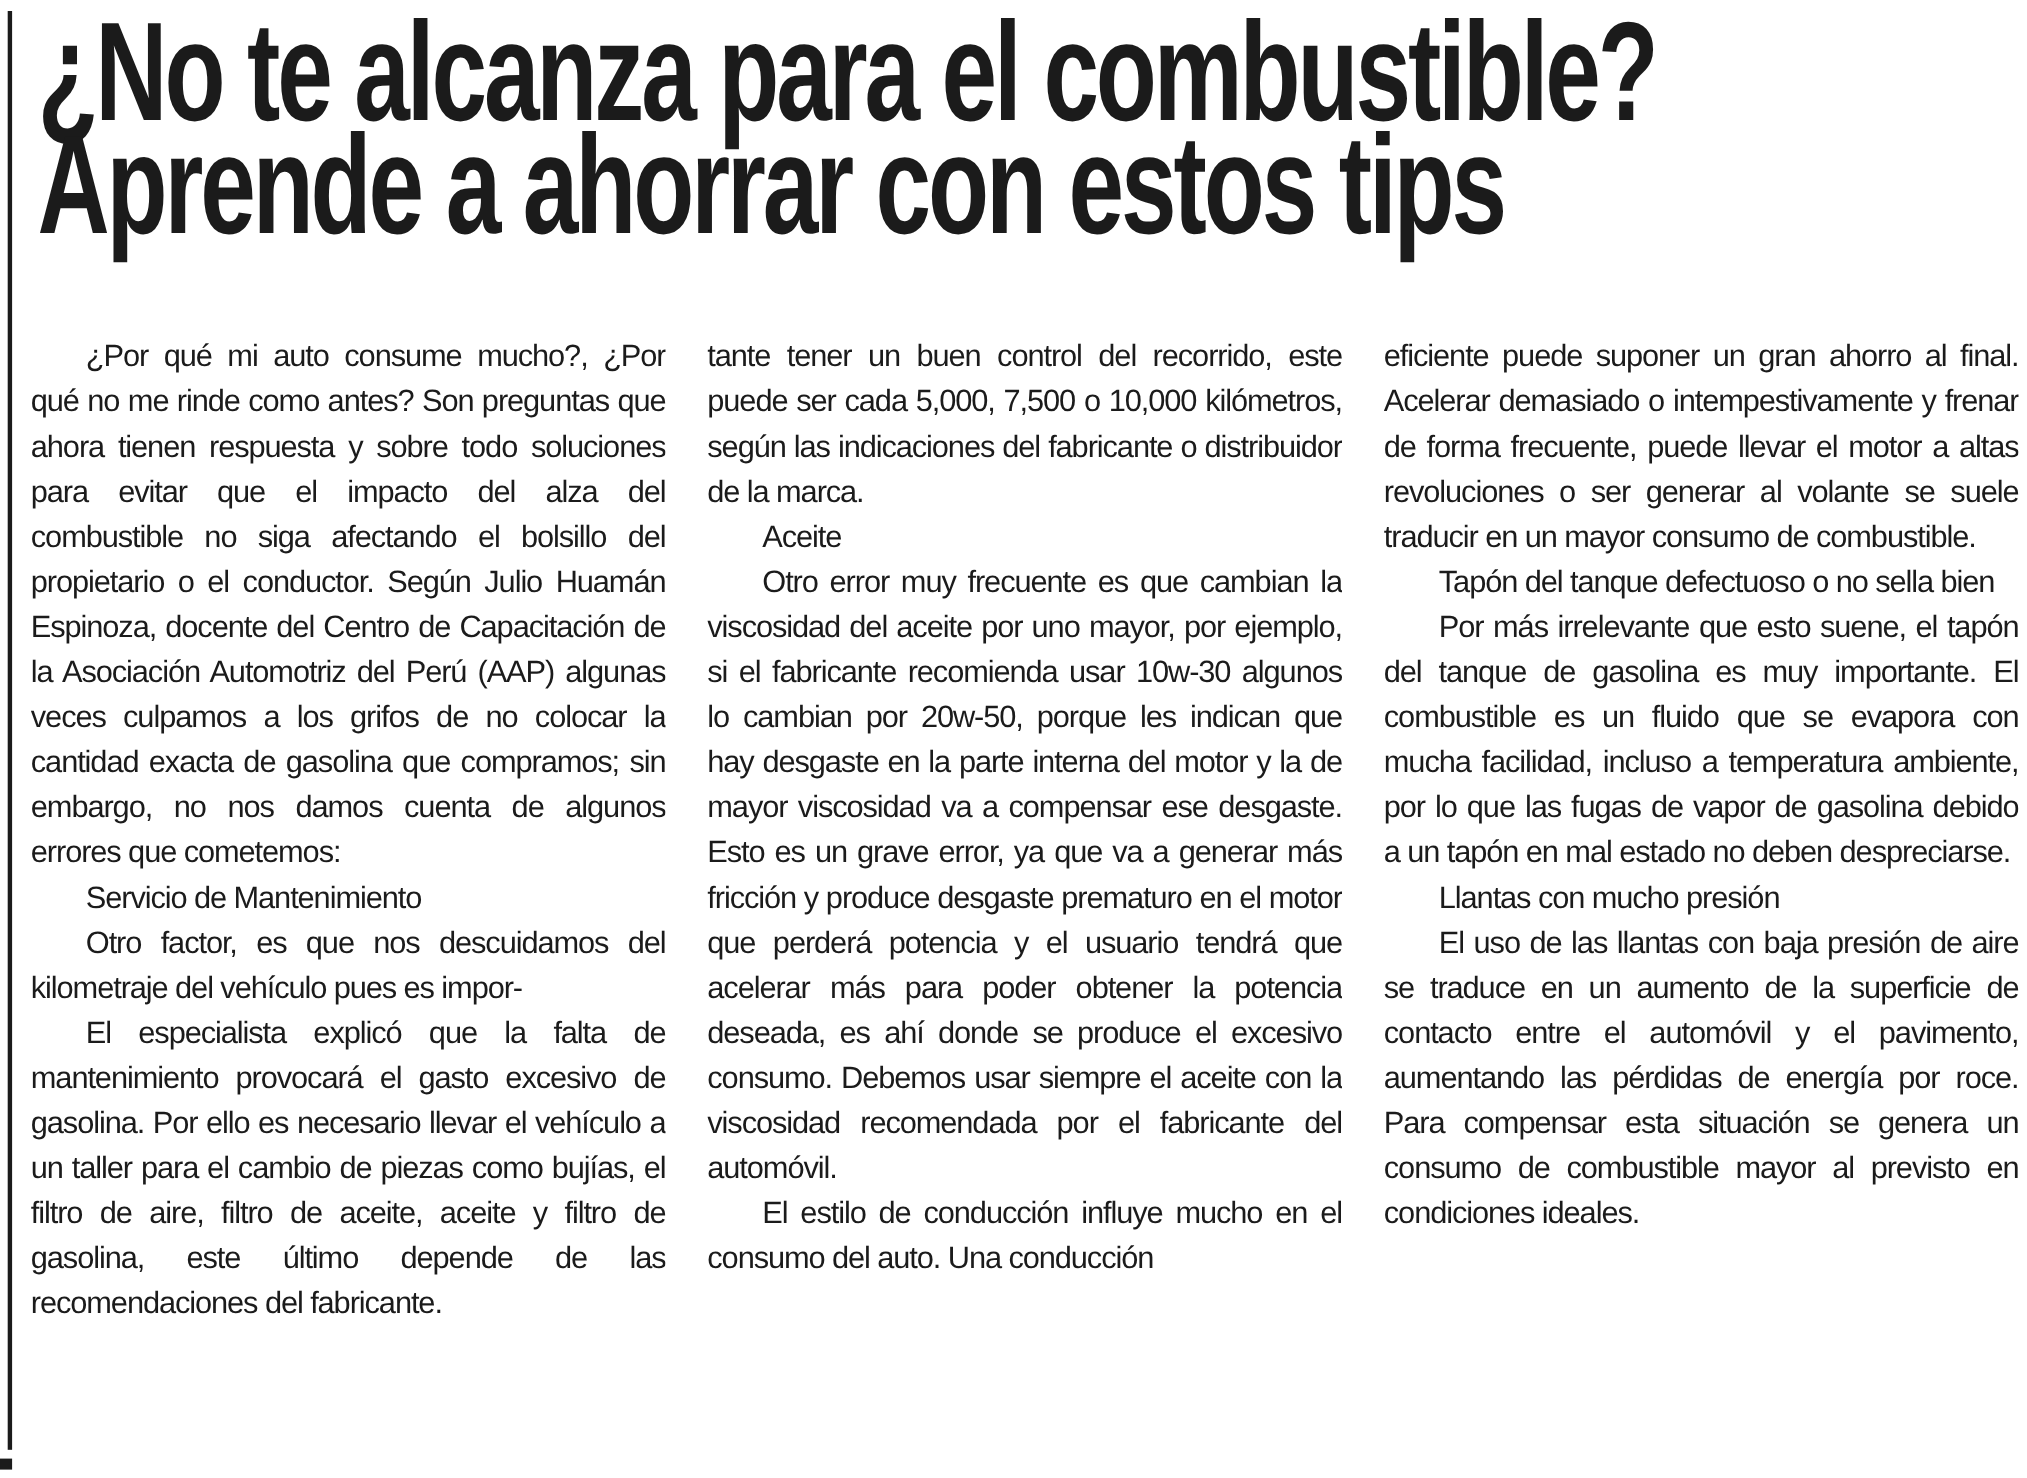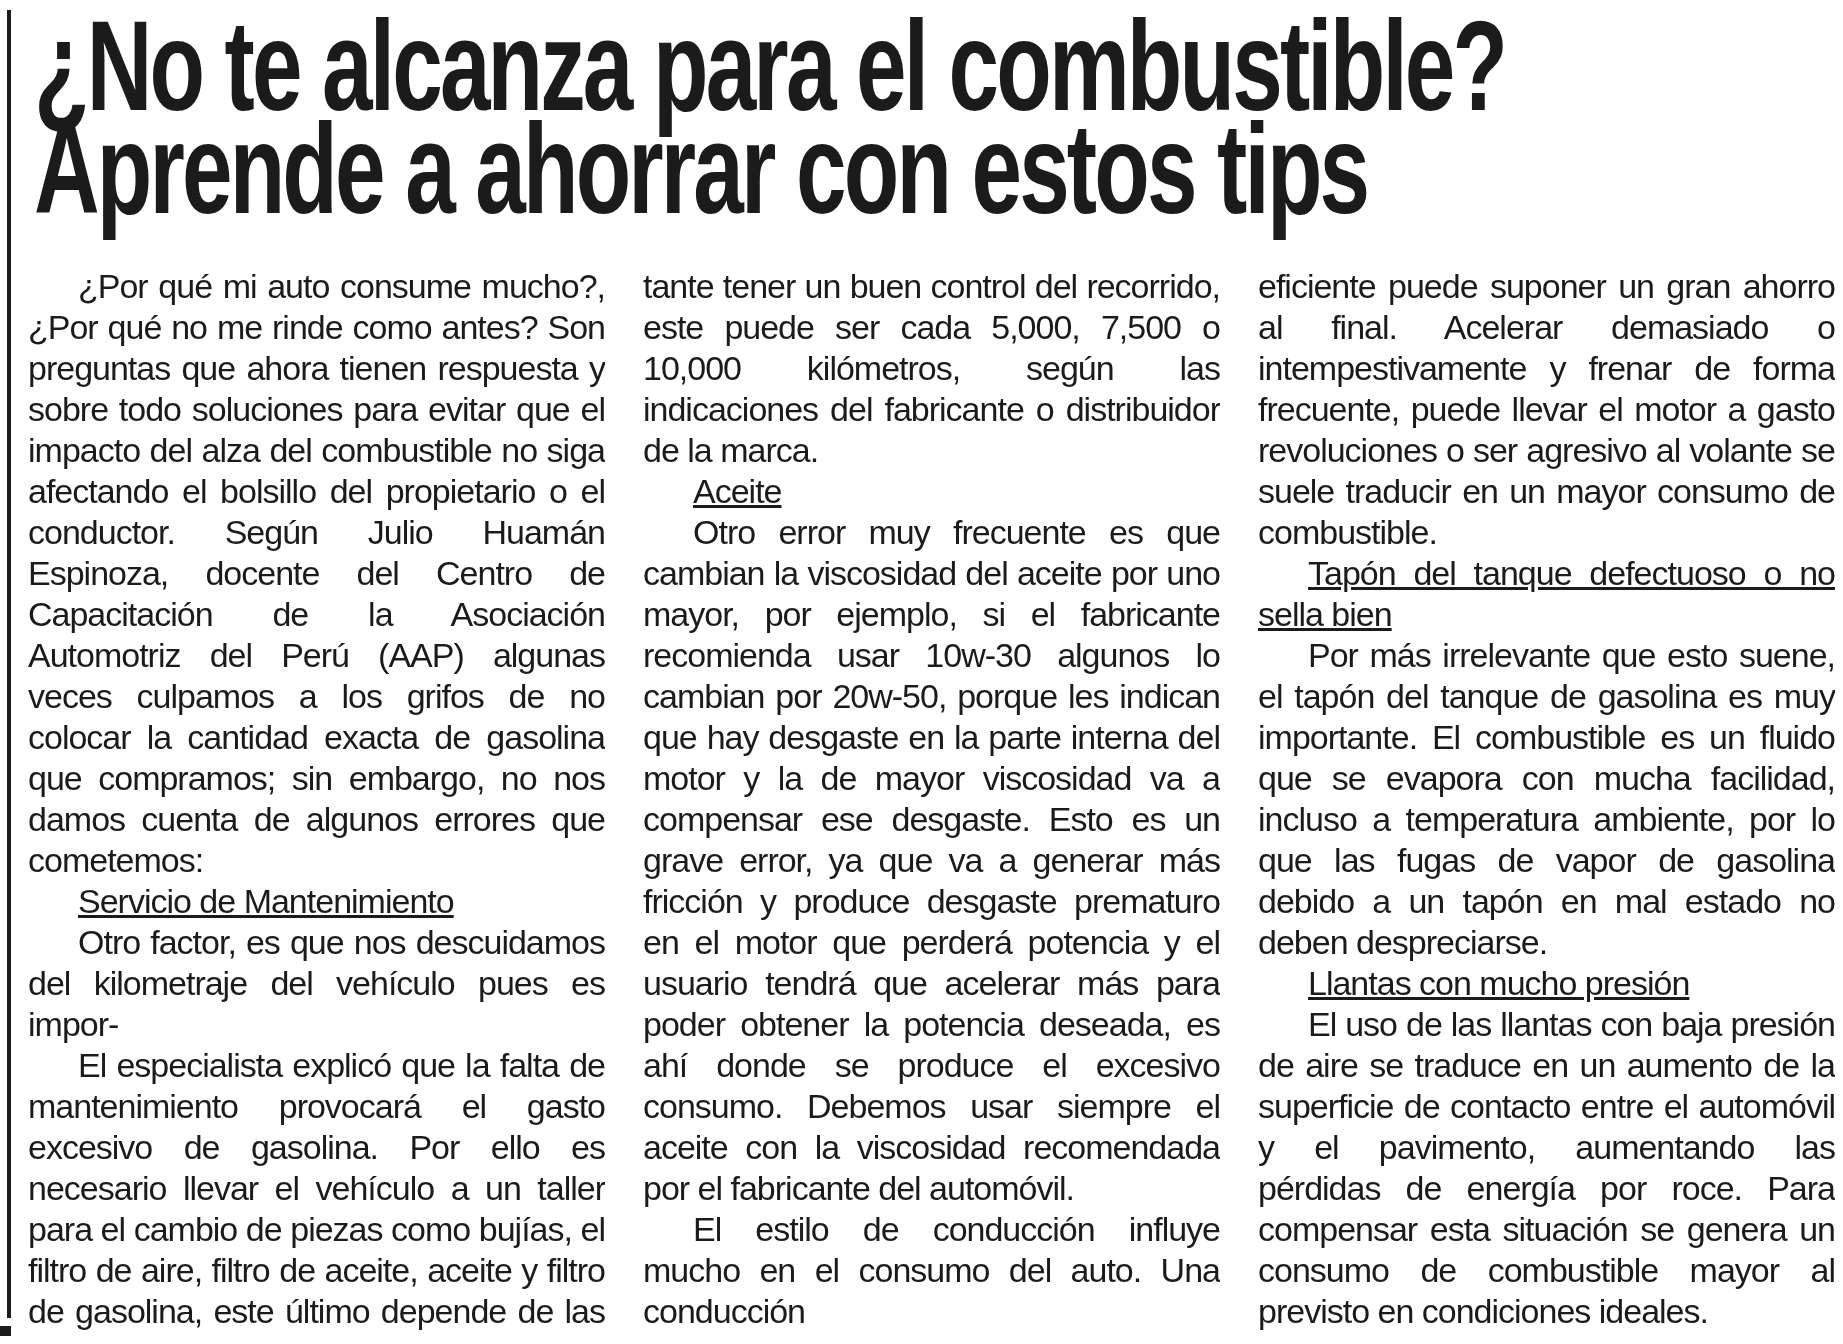--- a/index.html
+++ b/index.html
@@ -57,36 +57,37 @@
     display: flex;
     gap: 38px;
     padding: 0 8px 0 28px;
     margin-top: 46px;
     height: 1066px;
     overflow: hidden;
   }
   .col {
     flex: 1 1 0;
     min-width: 0;
-    font-size: 34px;
+    font-size: 28px;
     line-height: 41px;
     letter-spacing: -1px;
     text-align: justify;
     overflow: hidden;
+    margin-top: 37px;
   }
   .col p, .col h2 {
     margin: 0;
     padding: 0;
     font-weight: 400;
     font-size: inherit;
     line-height: inherit;
   }
   .indent { text-indent: 50px; }
   .no-indent { text-indent: 0; }
-  .heading { margin-top: 41px; text-decoration: underline; }
+  .heading { margin-top: 41px; }
 </style>
 </head>
 <body>
 
 <div class="page">
 
   <div class="left-rule"></div>
   <div class="corner-mark"></div>
 
   <header class="headline-block">
@@ -106,21 +107,21 @@
     </div>
 
     <div class="col">
       <p class="no-indent">tante tener un buen control del recorrido, este puede ser cada 5,000, 7,500 o 10,000 kilómetros, según las indicaciones del fabricante o distribuidor de la marca.</p>
       <h2 class="heading indent">Aceite</h2>
       <p class="indent">Otro error muy frecuente es que cambian la viscosidad del aceite por uno mayor, por ejemplo, si el fabricante recomienda usar 10w-30 algunos lo cambian por 20w-50, porque les indican que hay desgaste en la parte interna del motor y la de mayor viscosidad va a compensar ese desgaste. Esto es un grave error, ya que va a generar más fricción y produce desgaste prematuro en el motor que perderá potencia y el usuario tendrá que acelerar más para poder obtener la potencia deseada, es ahí donde se produce el excesivo consumo. Debemos usar siempre el aceite con la viscosidad recomendada por el fabricante del automóvil.</p>
       <p class="indent">El estilo de conducción influye mucho en el consumo del auto. Una conducción</p>
     </div>
 
     <div class="col">
-      <p class="no-indent">eficiente puede suponer un gran ahorro al final. Acelerar demasiado o intempestivamente y frenar de forma frecuente, puede llevar el motor a gasto revoluciones o ser agresivo al volante se suele traducir en un mayor consumo de combustible.</p>
+      <p class="no-indent">eficiente puede suponer un gran ahorro al final. Acelerar demasiado o intempestivamente y frenar de forma frecuente, puede llevar el motor a altas revoluciones o ser generar al volante se suele traducir en un mayor consumo de combustible.</p>
       <h2 class="heading indent">Tapón del tanque defectuoso o no sella bien</h2>
       <p class="indent">Por más irrelevante que esto suene, el tapón del tanque de gasolina es muy importante. El combustible es un fluido que se evapora con mucha facilidad, incluso a temperatura ambiente, por lo que las fugas de vapor de gasolina debido a un tapón en mal estado no deben despreciarse.</p>
       <h2 class="heading indent">Llantas con mucho presión</h2>
       <p class="indent">El uso de las llantas con baja presión de aire se traduce en un aumento de la superficie de contacto entre el automóvil y el pavimento, aumentando las pérdidas de energía por roce. Para compensar esta situación se genera un consumo de combustible mayor al previsto en condiciones ideales.</p>
     </div>
 
   </main>
 </div>
 
 </body></html>

